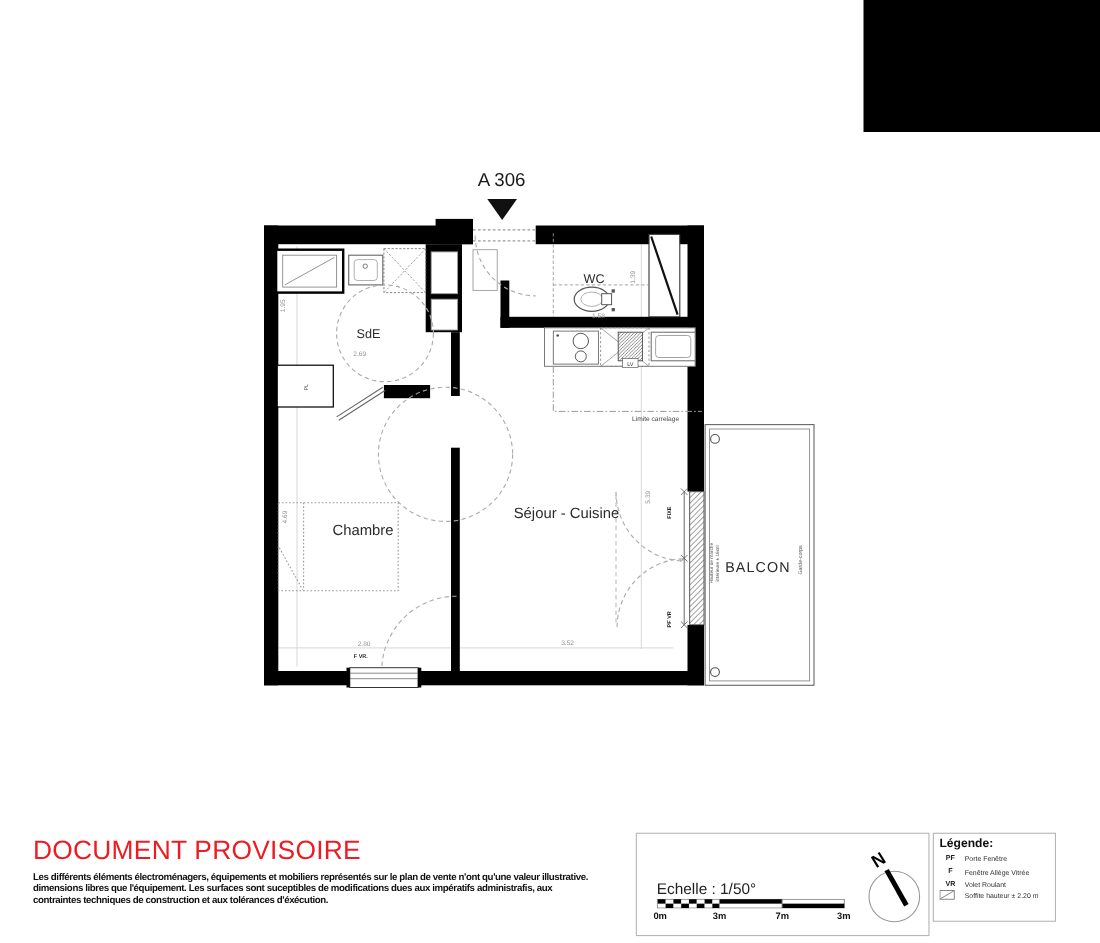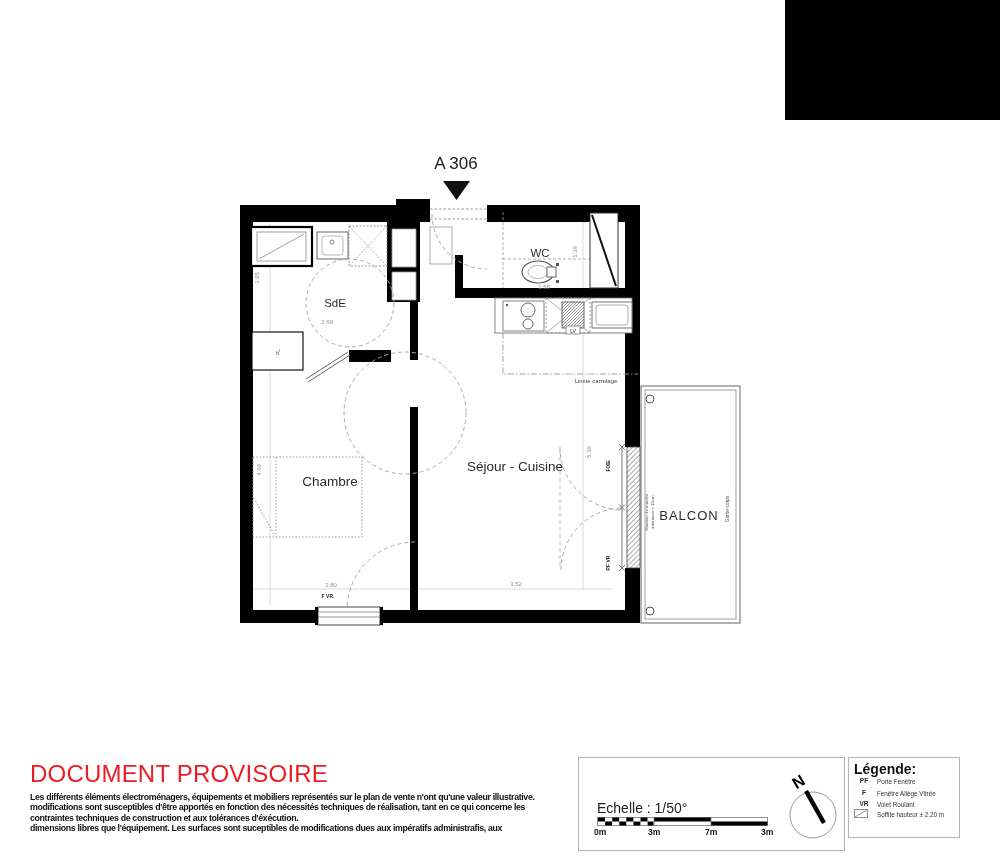--- a/index.html
+++ b/index.html
@@ -18,21 +18,21 @@
     line-height:10.3px;letter-spacing:-.35px;white-space:nowrap;margin-top:24px;
   }
   #scale-box{
     left:578px;top:757px;width:265px;height:92px;border:1px solid #b5b5b5;
   }
   #scale-label{left:18px;top:42px;font-size:14px;color:#222;}
   #scale-ticks span{position:absolute;top:69px;font-size:8.5px;color:#111;font-weight:bold;}
   #legend-box{
     left:848px;top:757px;width:110px;height:79px;border:1px solid #b5b5b5;font-size:6.3px;color:#333;
   }
-  #legend-title{left:5px;top:3px;font-size:14px;font-weight:bold;color:#111;}
+  #legend-title{left:5px;top:3px;font-size:11px;font-weight:bold;color:#111;}
   .lg-abbr{width:22px;text-align:center;font-weight:bold;font-size:6.5px;color:#222;}
   .lg-label{left:28px;white-space:nowrap;}
 </style>
 </head>
 <body>
 
 <div class="abs" style="left:785px;top:0;width:215px;height:120px;background:#000;"></div>
 
 <svg class="abs" style="left:0;top:0" width="1000" height="857" viewBox="0 0 1000 857">
   <defs>
@@ -209,23 +209,22 @@
     <text transform="rotate(-90 648 512)" x="648" y="512" font-size="4.3">Hauteur de marche</text>
     <text transform="rotate(-90 654 512)" x="654" y="512" font-size="4.3">intérieure ± 16cm</text>
     <text transform="rotate(-90 729 509)" x="729" y="509" font-size="4.8">Garde-corps</text>
   </g>
 </svg>
 
 <div id="watermark" class="abs">DOCUMENT PROVISOIRE</div>
 
 <div id="disclaimer" class="abs">
   <div>Les différents éléments électroménagers, équipements et mobiliers représentés sur le plan de vente n'ont qu'une valeur illustrative.</div>
-  <div>modifications sont susceptibles d'être apportés en fonction des nécessités techniques de réalisation, tant en ce qui concerne les</div>
+  <div>dimensions libres que l'équipement. Les surfaces sont suceptibles de modifications dues aux impératifs administrafis, aux</div>
   <div>contraintes techniques de construction et aux tolérances d'éxécution.</div>
-  <div>dimensions libres que l'équipement. Les surfaces sont suceptibles de modifications dues aux impératifs administrafis, aux</div>
 </div>
 
 <div id="scale-box" class="abs">
   <div id="scale-label" class="abs">Echelle : 1/50°</div>
   <svg class="abs" style="left:18px;top:59px" width="172" height="9" viewBox="0 0 172 9">
     <rect x="0.5" y="0.5" width="170" height="8" fill="#fff" stroke="#777" stroke-width="0.8"></rect>
     <g fill="#000">
       <rect x="1" y="0.5" width="7" height="4"></rect>
         <rect x="15.2" y="0.5" width="7" height="4"></rect>
       <rect x="29.3" y="0.5" width="7" height="4"></rect>

